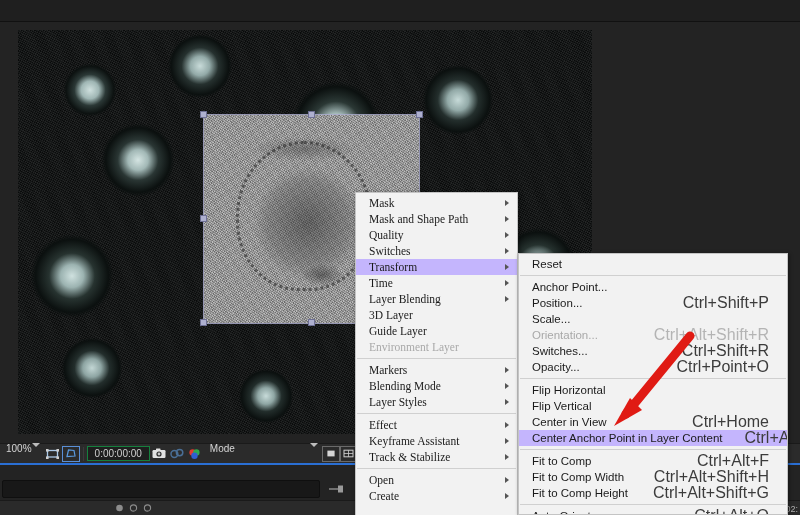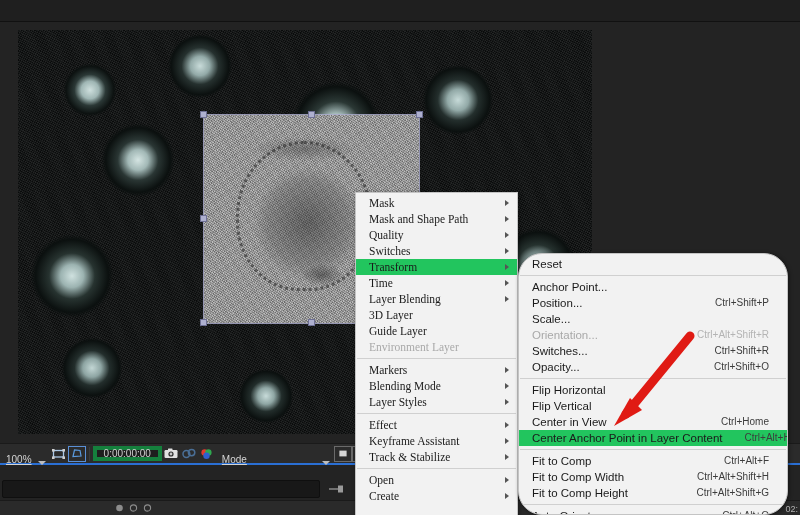--- a/index.html
+++ b/index.html
@@ -67,24 +67,24 @@
   .sel-box { position: absolute; inset: 0; outline: 1px solid rgba(170,172,205,.85); }
 
   
   .viewer-toolbar {
     position: absolute; left: 0; top: 443px; width: 800px; height: 22px;
     background: #2b2b2b; border-top: 1px solid #1a1a1a;
     border-bottom: 2px solid #2a6fd4;
     display: flex; align-items: center; gap: 0; padding-left: 0;
     font-size: 10px; color: #d4d4d4;
   }
-  .tb-sel { display: flex; align-items: flex-end; gap: 6px; padding: 0 4px 0 6px; height: 22px; text-decoration: underline; }
+  .tb-sel { display: flex; align-items: flex-start; gap: 0; padding: 0 4px 0 6px; height: 22px; }
   .chev { width: 0; height: 0; border-left: 4px solid transparent; border-right: 4px solid transparent; border-top: 4px solid #bdbdbd; }
   .tb-field {
-    background: #1e1e1e; border: 4px solid #15803d; color: #cfcfcf;
+    background: #1e1e1e; border: 1px solid #15803d; color: #cfcfcf;
     padding: 1px 7px; font-size: 10px; height: 15px; display: flex; align-items: center;
   }
   .tb-ico { width: 18px; height: 16px; display: flex; align-items: center; justify-content: center; }
   .tb-ico.boxed { border: 1px solid #5a8fd6; }
   .tb-ico.boxed2 { border: 1px solid #6a6a6a; }
   .tb-sep { width: 1px; height: 14px; background: #3a3a3a; margin: 0 3px; }
 
   
   .lower { position: absolute; left: 0; top: 467px; width: 800px; height: 48px; background: #232323; }
   .search-row { position: absolute; left: 0; top: 12px; width: 800px; height: 20px; display: flex; align-items: center; }
@@ -100,29 +100,29 @@
   .ti { width: 14px; height: 15px; display: flex; align-items: center; justify-content: center; }
   .time-right { position: absolute; right: 2px; top: 0; height: 15px; display: flex; align-items: center; font-size: 9px; color: #b0b0b0; }
 
   
   .menu {
     position: absolute; background: #f2f2f2;
     border: 1px solid #c4c4c4; box-shadow: 1px 1px 4px rgba(0,0,0,.45);
     font-size: 11.5px; color: #1a1a1a; padding: 3px 0;
   }
   #menu-main { left: 355px; top: 192px; width: 163px; height: 399px; overflow: hidden; padding-top: 2px; font-family: Liberation Serif, serif; }
-  #menu-sub  { left: 518px; top: 253px; width: 270px; height: 262px; overflow: hidden; padding-top: 2px; border-radius: 24px; }
+  #menu-sub  { left: 518px; top: 253px; width: 270px; height: 262px; overflow: hidden; padding-top: 2px; }
   .mi {
     position: relative; height: 16px; line-height: 16px;
     padding: 0 18px 0 13px; white-space: nowrap; cursor: default;
     display: flex; align-items: center;
   }
   .mi .lbl { flex: 1; }
-  .mi .acc { color: #3c3c3c; font-size: 10px; padding-left: 22px; }
-  .mi.hl { background: #22c55e; }
+  .mi .acc { color: #3c3c3c; font-size: 16px; padding-left: 22px; }
+  .mi.hl { background: #c4b5fd; }
   .mi.dis { color: #a9a9a9; }
   .mi.dis .acc { color: #b4b4b4; }
   .arrow {
     position: absolute; right: 8px; top: 50%; transform: translateY(-50%);
     width: 0; height: 0; border-top: 3.5px solid transparent; border-bottom: 3.5px solid transparent;
     border-left: 4px solid #555;
   }
   .msep { height: 1px; background: #d0d0d0; margin: 3px 1px; }
 
   
@@ -341,21 +341,21 @@
       <div class="mi dis">
         <span class="lbl">Orientation...</span>
         <span class="acc">Ctrl+Alt+Shift+R</span>
       </div>
       <div class="mi">
         <span class="lbl">Switches...</span>
         <span class="acc">Ctrl+Shift+R</span>
       </div>
       <div class="mi">
         <span class="lbl">Opacity...</span>
-        <span class="acc">Ctrl+Shift+O</span>
+        <span class="acc">Ctrl+Point+O</span>
       </div>
       <div class="msep"></div>
       <div class="mi">
         <span class="lbl">Flip Horizontal</span>
       </div>
       <div class="mi">
         <span class="lbl">Flip Vertical</span>
       </div>
       <div class="mi">
         <span class="lbl">Center in View</span>

